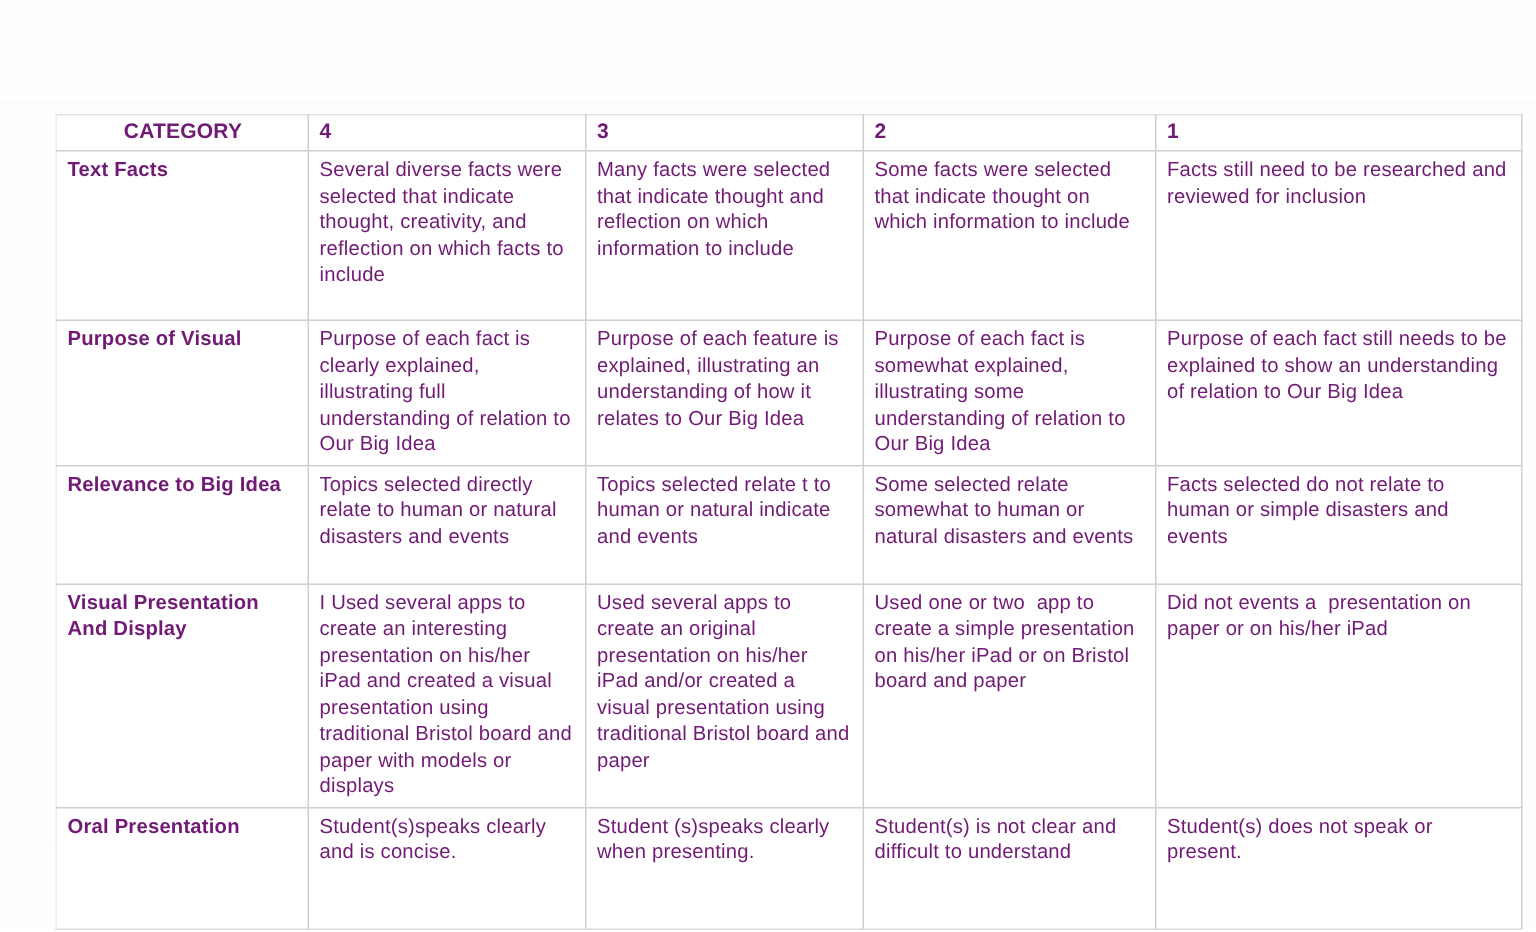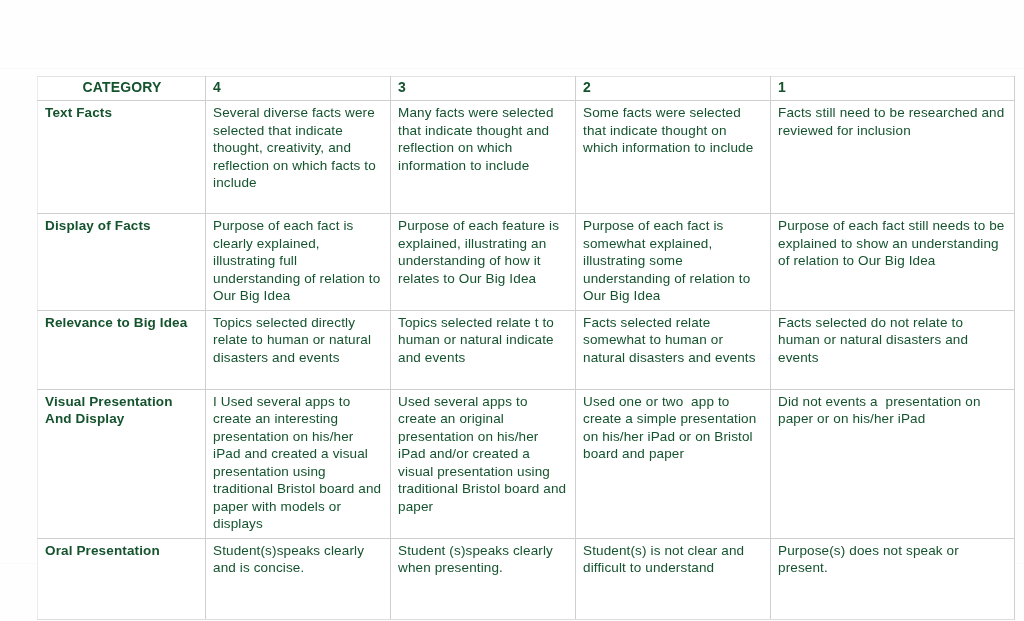--- a/index.html
+++ b/index.html
@@ -48,21 +48,21 @@
   table.rubric col.c-3        { width: 185px; }
   table.rubric col.c-2        { width: 195px; }
   table.rubric col.c-1        { width: 244px; }
 
   table.rubric td {
     border: 1px solid #c9c9c9;
     vertical-align: top;
     padding: 3px 6px 5px 7px;
     font-size: 13.5px;
     line-height: 17.5px;
-    color: #14532d;
+    color: #701a75;
     letter-spacing: 0.01em;
     white-space: pre-wrap;
   }
 
   
   tr.header-row td {
     font-weight: bold;
     font-size: 14px;
     padding-top: 2px;
     padding-bottom: 3px;
@@ -136,47 +136,47 @@
 
         <tr class="r-text-facts">
           <td class="criterion">Text Facts</td>
           <td class="desc">Several diverse facts were selected that indicate thought, creativity, and reflection on which facts to include</td>
           <td class="desc">Many facts were selected that indicate thought and reflection on which information to include</td>
           <td class="desc">Some facts were selected that indicate thought on which information to include</td>
           <td class="desc">Facts still need to be researched and reviewed for inclusion</td>
         </tr>
 
         <tr class="r-purpose">
-          <td class="criterion">Display of Facts</td>
+          <td class="criterion">Purpose of Visual</td>
           <td class="desc">Purpose of each fact is clearly explained, illustrating full understanding of relation to Our Big Idea</td>
           <td class="desc">Purpose of each feature is explained, illustrating an understanding of how it relates to Our Big Idea</td>
           <td class="desc">Purpose of each fact is somewhat explained, illustrating some understanding of relation to Our Big Idea</td>
           <td class="desc">Purpose of each fact still needs to be explained to show an understanding of relation to Our Big Idea</td>
         </tr>
 
         <tr class="r-relevance">
           <td class="criterion">Relevance to Big Idea</td>
           <td class="desc">Topics selected directly relate to human or natural disasters and events</td>
           <td class="desc">Topics selected relate t to human or natural indicate and events</td>
-          <td class="desc">Facts selected relate somewhat to human or natural disasters and events</td>
-          <td class="desc">Facts selected do not relate to human or natural disasters and events</td>
+          <td class="desc">Some selected relate somewhat to human or natural disasters and events</td>
+          <td class="desc">Facts selected do not relate to human or simple disasters and events</td>
         </tr>
 
         <tr class="r-visual">
           <td class="criterion">Visual Presentation And Display</td>
           <td class="desc">I Used several apps to create an interesting presentation on his/her iPad and created a visual presentation using traditional Bristol board and paper with models or displays</td>
           <td class="desc">Used several apps to create an original presentation on his/her iPad and/or created a visual presentation using traditional Bristol board and paper</td>
           <td class="desc">Used one or two  app to create a simple presentation on his/her iPad or on Bristol board and paper</td>
           <td class="desc">Did not events a  presentation on paper or on his/her iPad</td>
         </tr>
 
         <tr class="r-oral">
           <td class="criterion">Oral Presentation</td>
           <td class="desc">Student(s)speaks clearly and is concise.</td>
           <td class="desc">Student (s)speaks clearly when presenting.</td>
           <td class="desc">Student(s) is not clear and difficult to understand</td>
-          <td class="desc">Purpose(s) does not speak or present.</td>
+          <td class="desc">Student(s) does not speak or present.</td>
         </tr>
 
       </tbody>
     </table>
   </div>
 </div>
 
 </body></html>

